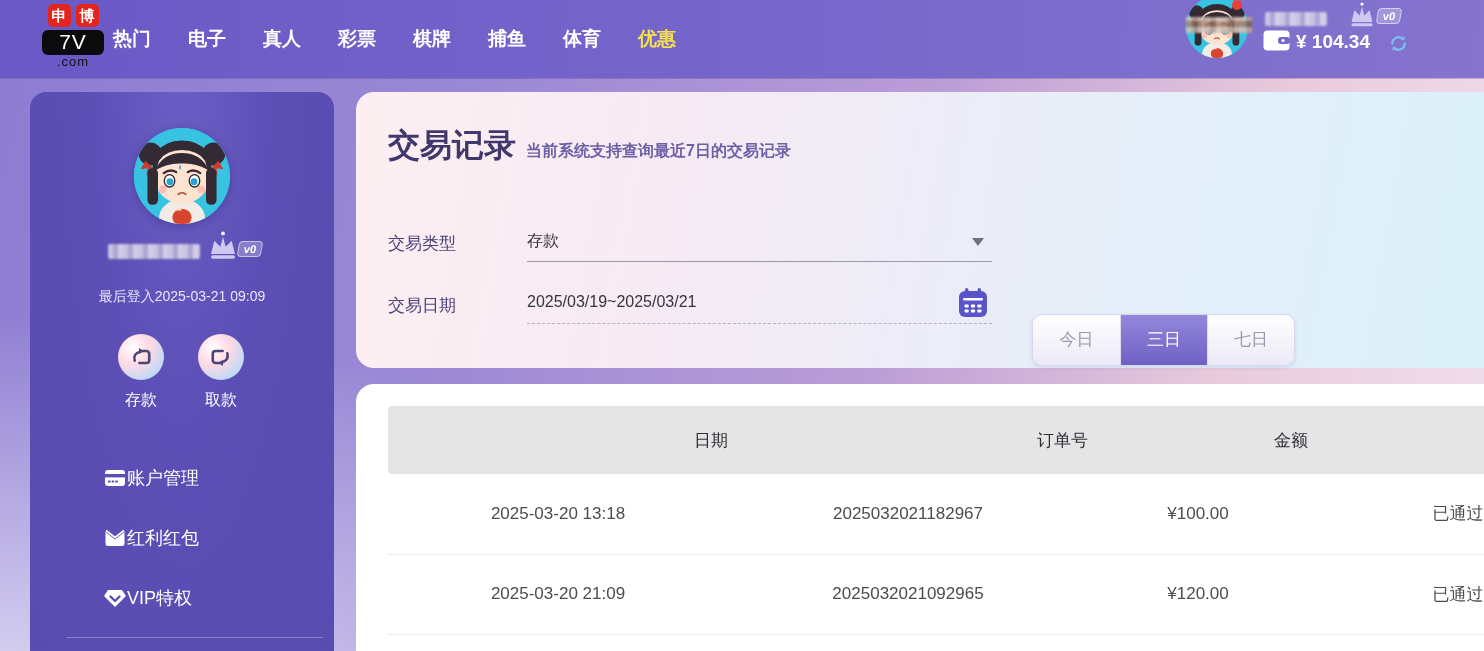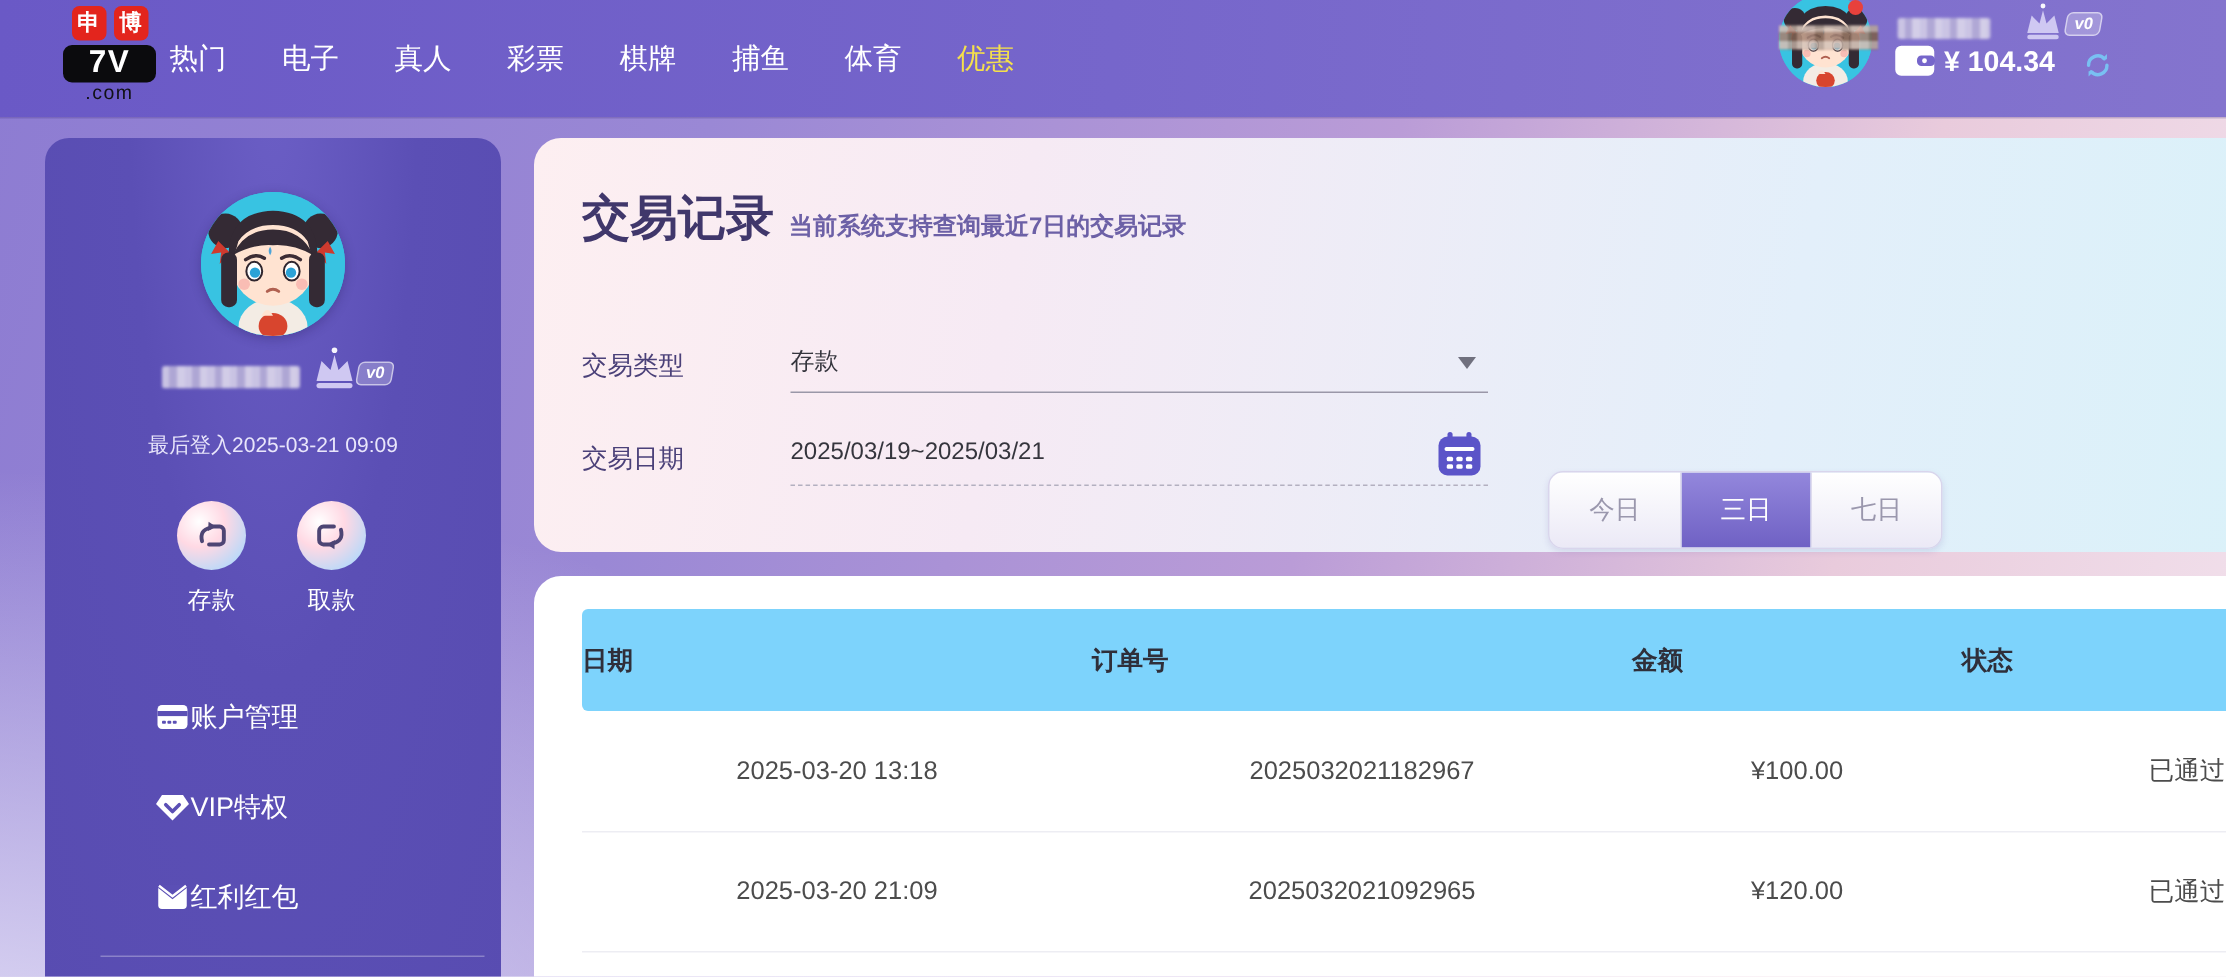--- a/index.html
+++ b/index.html
@@ -19,25 +19,25 @@
     z-index:5;
   }
   .logo { position:absolute; left:42px; top:4px; width:62px; text-align:center; }
   .logo-badges { display:flex; gap:5px; justify-content:center; }
   .logo-badges span {
     width:23px; height:23px; background:#e3251d; border-radius:5px;
     color:#fff; font-size:15px; font-weight:bold; line-height:23px; display:block;
   }
   .logo-7v {
     margin-top:3px; height:25px; background:#0b0b0d; border-radius:6px;
-    color:#fff; font-size:21px; font-weight:bold; line-height:24px; letter-spacing:1px;
+    color:#fff; font-size:21px; font-weight:normal; line-height:24px; letter-spacing:1px;
   }
   .logo-com { color:#101014; font-size:13px; font-weight:normal; letter-spacing:1px; line-height:14px; }
   .nav-menu { position:absolute; left:113px; top:0; height:78px; display:flex; align-items:center; gap:37px; }
-  .nav-item { color:#fff; font-size:19px; font-weight:normal; text-decoration:none; cursor:pointer; }
+  .nav-item { color:#fff; font-size:19px; font-weight:bold; text-decoration:none; cursor:pointer; }
   .nav-item.active { color:#f5e04b; }
   .nav-user { position:absolute; right:0; top:0; height:78px; width:300px; }
   .nav-avatar {
     position:absolute; left:2px; top:-4px; width:62px; height:62px; border-radius:50%;
     background:#38c3e2; overflow:hidden;
   }
   .nav-avatar svg { width:100%; height:100%; }
   .nav-avatar-mosaic {
     position:absolute; left:2px; top:17px; width:66px; height:16px;
     background:
@@ -128,21 +128,21 @@
   
   .table-card {
     position:absolute; left:356px; top:384px; right:-20px; bottom:-20px;
     background:#fff; border-radius:18px 0 0 0; overflow:hidden;
     padding:22px 0 0 32px;
   }
   .tx-table { width:1220px; border-collapse:collapse; table-layout:fixed; }
   .tx-table col.c1 { width:340px; } .tx-table col.c2 { width:360px; }
   .tx-table col.c3 { width:220px; } .tx-table col.c4 { width:300px; }
   .tx-table th {
-    background:#7dd3fc; height:68px; font-size:17px; font-weight:700; color:#2f2f3a; text-align:left;
+    background:#e5e5e5; height:68px; font-size:17px; font-weight:400; color:#2f2f3a; text-align:right;
   }
   .tx-table th:first-child { border-radius:4px 0 0 4px; }
   .tx-table td {
     height:80px; text-align:center; font-size:17px; color:#4c4c4c;
     border-bottom:1px solid #ededf3; background:#fff;
   }
 </style>
 </head>
 <body>
 
@@ -269,32 +269,32 @@
         <rect x="2" y="4" width="20" height="16" rx="3" fill="#fff"></rect>
         <rect x="2" y="8" width="20" height="3.4" fill="#5b4fb5"></rect>
         <rect x="5" y="14.5" width="2.6" height="2" rx="0.6" fill="#5b4fb5"></rect>
         <rect x="8.6" y="14.5" width="2.6" height="2" rx="0.6" fill="#5b4fb5"></rect>
         <rect x="12.2" y="14.5" width="2.6" height="2" rx="0.6" fill="#5b4fb5"></rect>
       </svg>
       <span class="sb-menu-label">账户管理</span>
     </div>
     <div class="sb-menu-item">
       <svg viewBox="0 0 24 24">
-        <path d="M5 4 h14 l4 6 -11 11 L1 10 Z" fill="#fff"></path>
-        <path d="M7.5 10.5 l4.5 4.5 4.5-4.5" fill="none" stroke="#5b4fb5" stroke-width="2.4" stroke-linecap="round" stroke-linejoin="round"></path>
-      </svg>
-      <span class="sb-menu-label">VIP特权</span>
-    </div>
-    <div class="sb-menu-item">
-      <svg viewBox="0 0 24 24">
         <rect x="2.5" y="4" width="19" height="16" rx="2.5" fill="#fff"></rect>
         <path d="M2.5 6 L12 13.5 L21.5 6 v-2 h-19 Z" fill="#5b4fb5"></path>
         <path d="M3 4.5 L12 11.5 L21 4.5" fill="none" stroke="#fff" stroke-width="1.6"></path>
       </svg>
       <span class="sb-menu-label">红利红包</span>
+    </div>
+    <div class="sb-menu-item">
+      <svg viewBox="0 0 24 24">
+        <path d="M5 4 h14 l4 6 -11 11 L1 10 Z" fill="#fff"></path>
+        <path d="M7.5 10.5 l4.5 4.5 4.5-4.5" fill="none" stroke="#5b4fb5" stroke-width="2.4" stroke-linecap="round" stroke-linejoin="round"></path>
+      </svg>
+      <span class="sb-menu-label">VIP特权</span>
     </div>
   </div>
   <div class="sb-divider"></div>
 </div>
 
 <div class="filter-card">
   <div class="page-title-row">
     <span class="page-title">交易记录</span>
     <span class="page-subtitle">当前系统支持查询最近7日的交易记录</span>
   </div>

